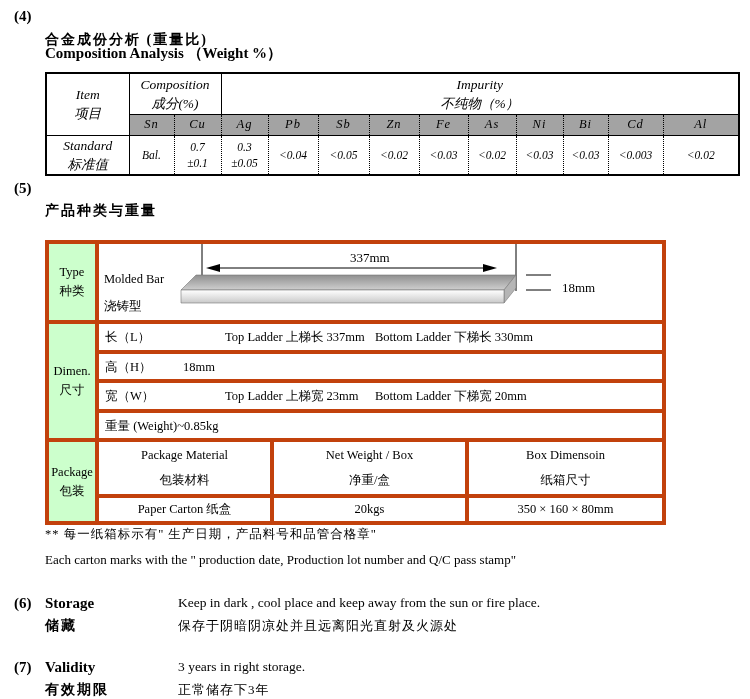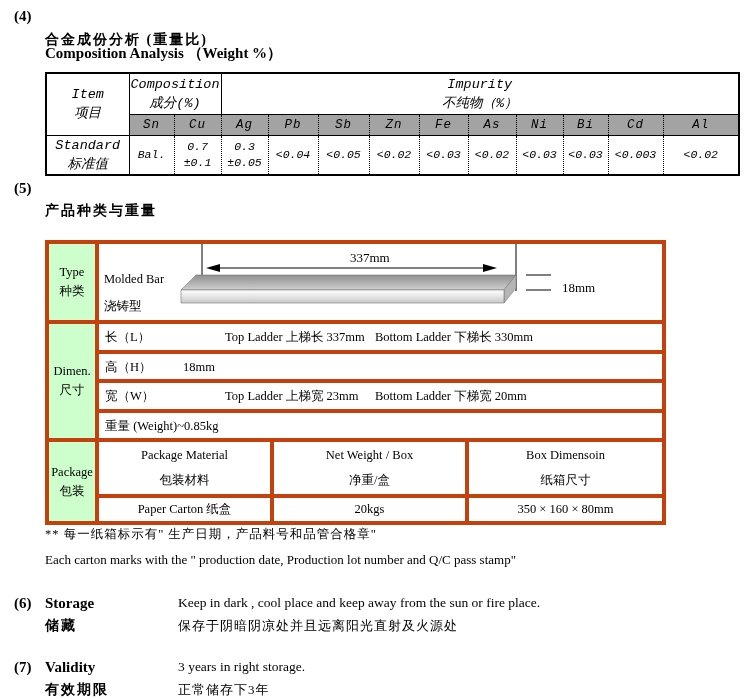--- a/index.html
+++ b/index.html
@@ -6,21 +6,21 @@
   .page{position:relative;width:750px;height:699px;background:#ffffff;
         font-family:"Liberation Serif","DejaVu Serif",serif;color:#000;overflow:hidden;}
   .num{position:absolute;left:14px;font-weight:bold;font-size:15px;}
   .htitle{position:absolute;left:45px;font-weight:bold;font-size:15px;}
   .hzh{position:absolute;left:45px;font-weight:bold;font-size:14px;letter-spacing:2px;}
   .bodytxt{position:absolute;left:178px;font-size:13.5px;}
   .bodyzh{position:absolute;left:178px;font-size:13px;letter-spacing:1px;}
 
   
   table.comp{position:absolute;left:45px;top:72px;border-collapse:collapse;table-layout:fixed;
-             border:2px solid #000;font-family:Liberation Mono, monospace;}
+             border:2px solid #000;}
   .comp td{border-top:1px solid #000;border-bottom:1px solid #000;
            border-left:1px dotted #000;border-right:1px dotted #000;
            padding:0;text-align:center;vertical-align:middle;font-style:italic;}
   .comp .sr{border-right:1px solid #000;}
   .comp .sl{border-left:1px solid #000;}
   .green{background:#a3a3a3;}
   .comp .hdr2{font-size:13.5px;line-height:19px;}
   .comp .elem{font-size:12.5px;letter-spacing:1px;height:20px;}
   .comp .val{font-size:11.5px;line-height:16px;}
   .comp .itemcell{font-size:13.5px;line-height:19px;}

